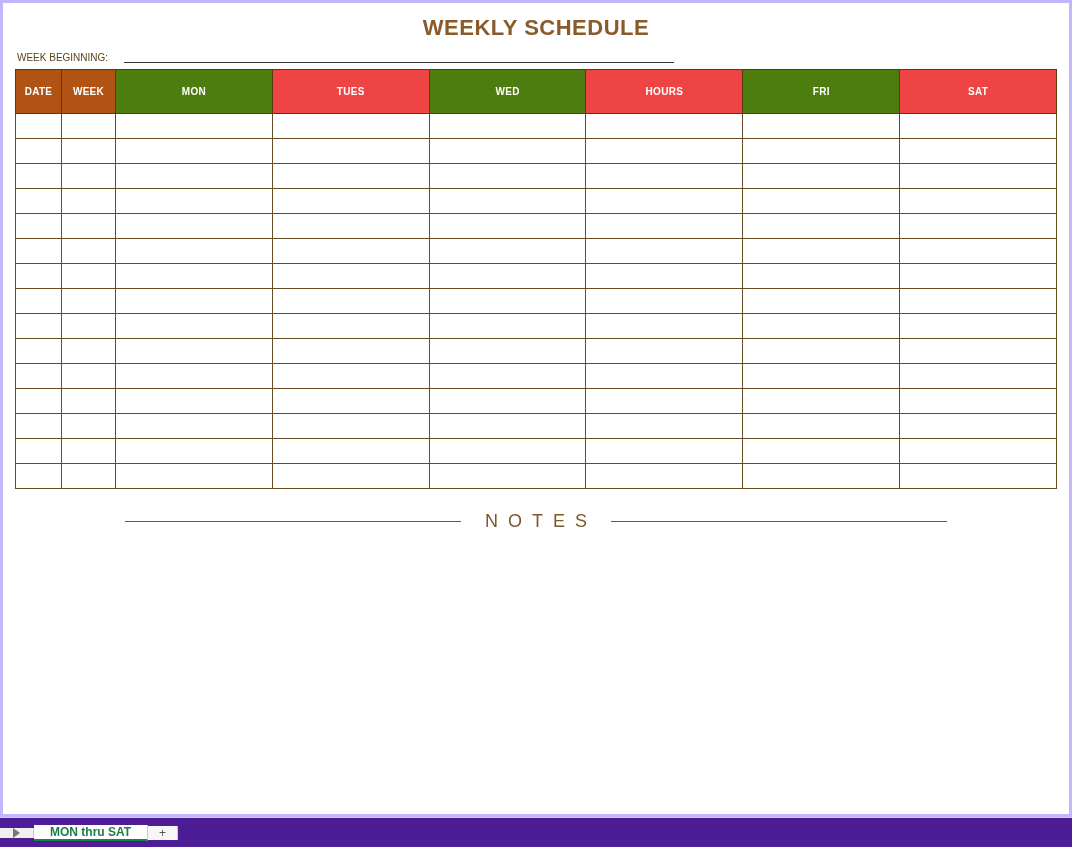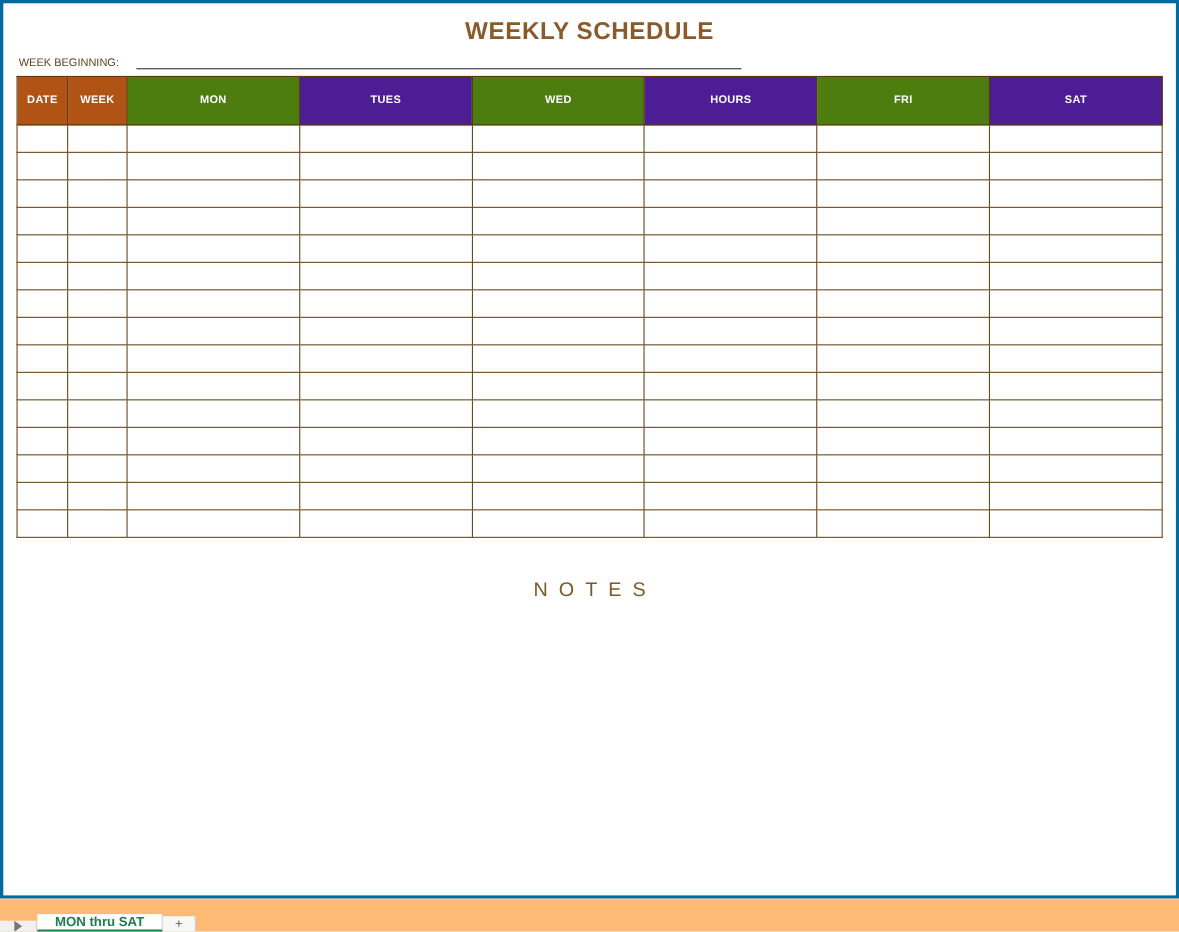--- a/index.html
+++ b/index.html
@@ -7,21 +7,21 @@
     font-family: Arial, Helvetica, sans-serif;
     background: #fff;
     width: 1072px;
     height: 847px;
     position: relative;
     overflow: hidden;
   }
   .page {
     position: absolute;
     top: 0; left: 0; right: 0; bottom: 30px;
-    border: 3px solid #0369a1;
+    border: 3px solid #c4b5fd;
     background: #fff;
     padding: 8px 12px 20px 12px;
   }
   .title {
     text-align: center;
     font-weight: 700;
     font-size: 22px;
     color: #8a5a2a;
     letter-spacing: 0.5px;
     padding: 4px 0 10px 0;
@@ -69,50 +69,49 @@
     border: 1px solid #6a4a20;
     height: 25px;
     padding: 0;
   }
   col.cdate  { width: 46px; }
   col.chours { width: 54px; }
   col.cday   { width: auto; }
 
   .th-dark  { background: #b15315; }
   .th-mid   { background: #4d7c0f; }
-  .th-light { background: #4c1d95; margin-top: 40px; }
+  .th-light { background: #ef4444; margin-top: 40px; }
 
   .notes-wrap {
     display: flex;
     align-items: center;
     gap: 14px;
     margin: 22px 110px 0 110px;
-    flex-direction: column;
   }
   .notes-line {
     flex: 1;
     border-top: 1px solid #7a5a2a;
   }
   .notes-label {
     color: #7a5a2a;
     font-size: 18px;
     letter-spacing: 10px;
     font-weight: 400;
     padding-left: 10px;
   }
 
   
   .tabstrip {
     position: absolute;
     left: 0; right: 0; bottom: 0;
     height: 30px;
-    background: #fdba74;
+    background: #4c1d95;
     border-top: 1px solid #ccc;
     display: flex;
-    align-items: flex-end;
+    align-items: center;
     font-size: 12px;
   }
   .tab-nav {
     width: 34px;
     display: flex;
     align-items: center;
     justify-content: center;
     border-right: 1px solid #ccc;
     color: #666;
     background:#f0f0f0;

